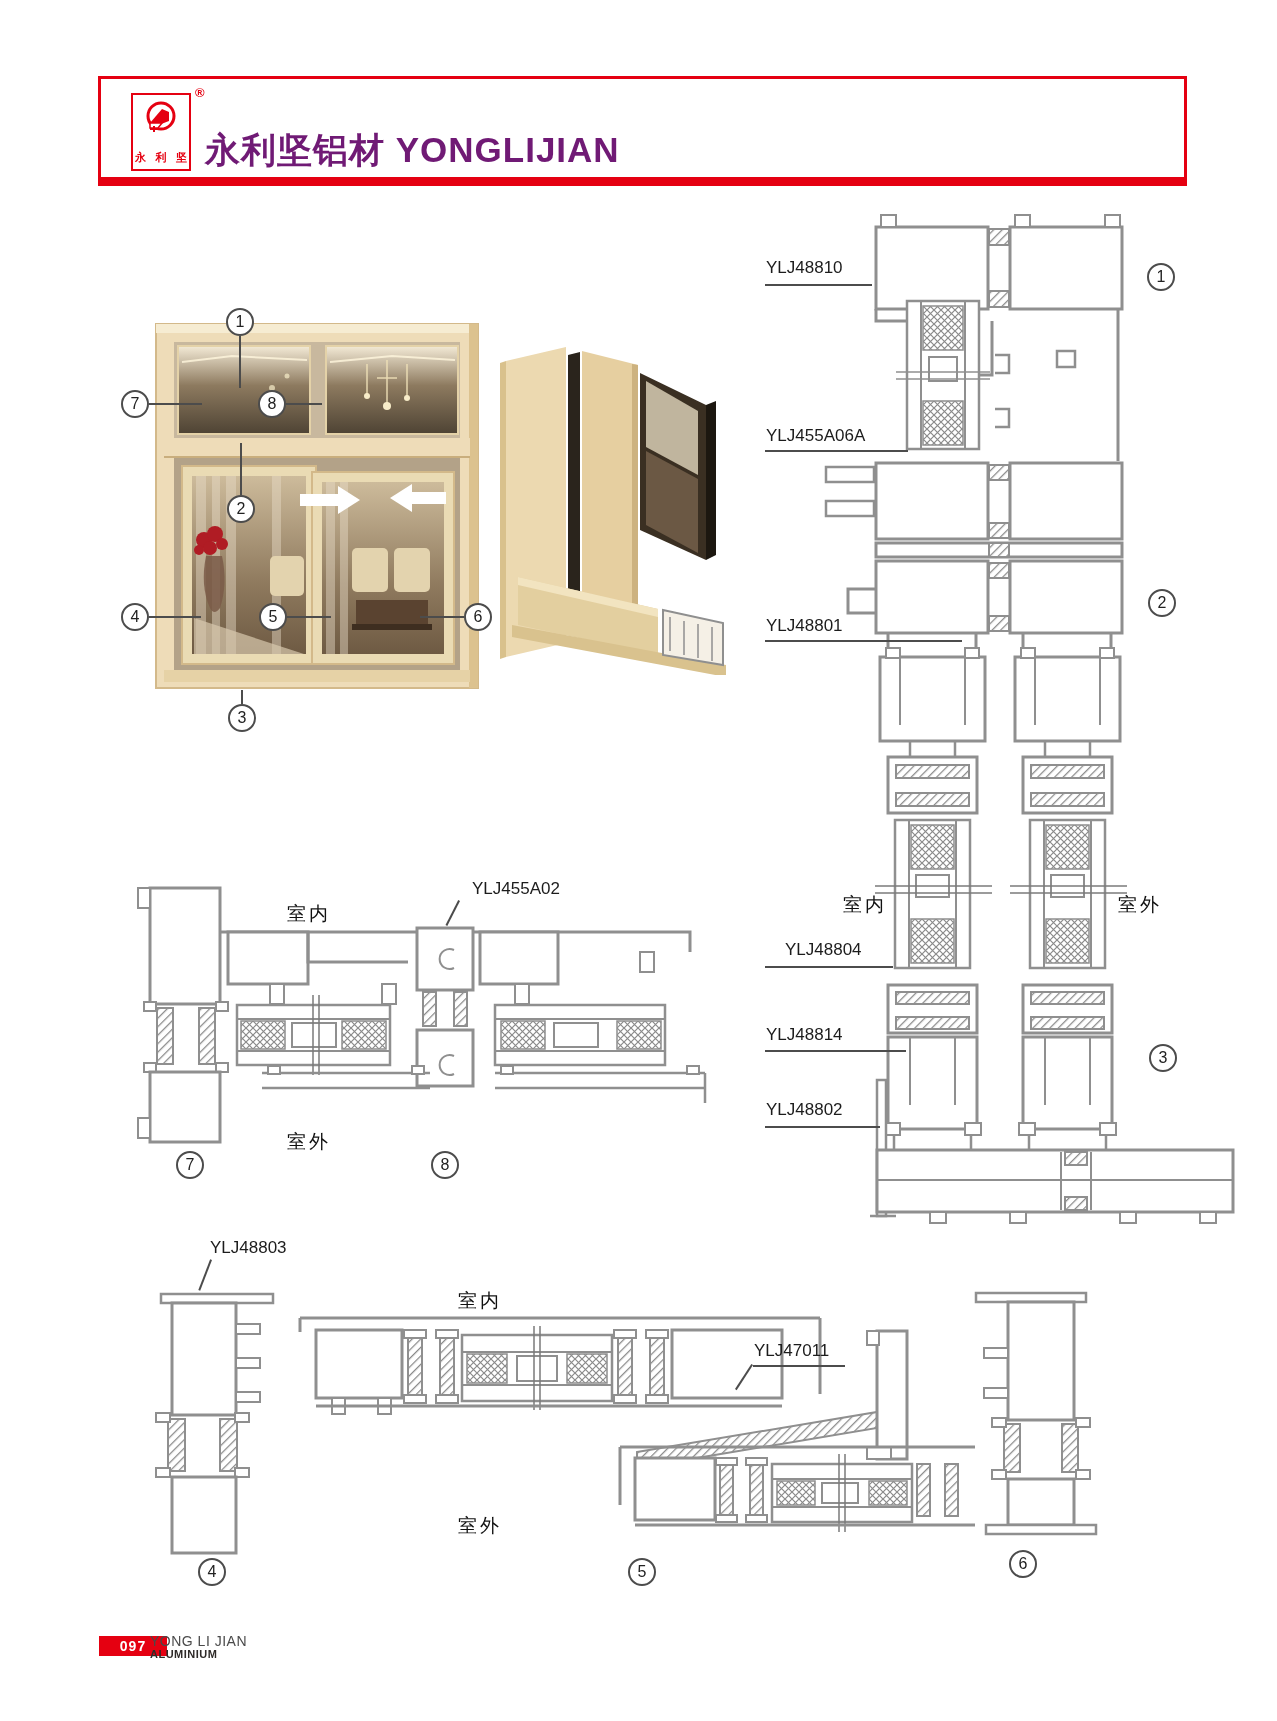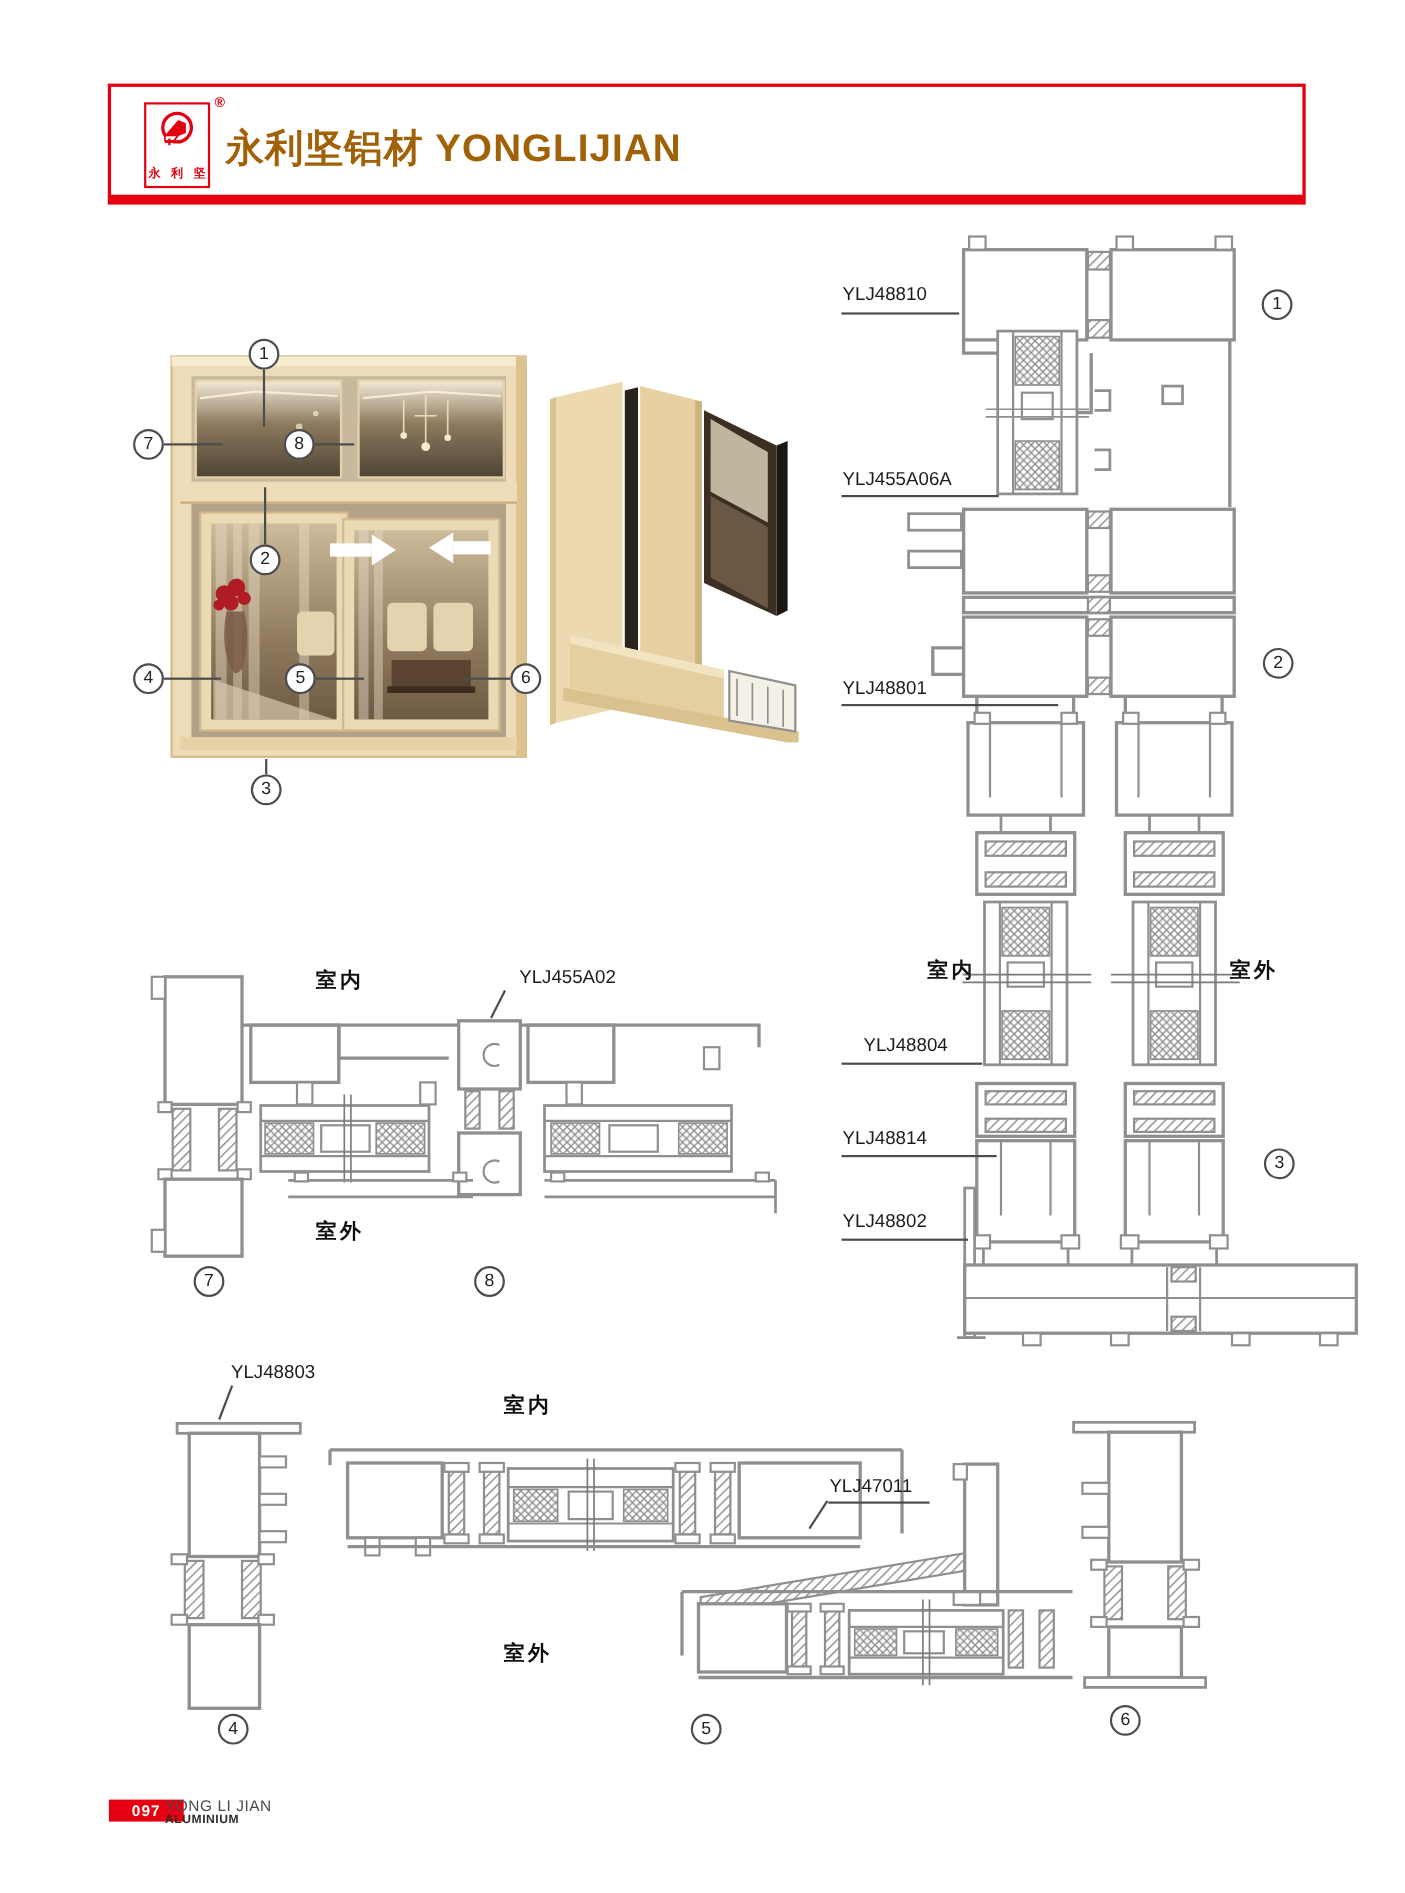--- a/index.html
+++ b/index.html
@@ -4,37 +4,37 @@
 <style>
   html,body{margin:0;padding:0;}
   body{width:1277px;height:1721px;position:relative;background:#fff;
        font-family:"Liberation Sans",sans-serif;overflow:hidden;}
   svg.draw{position:absolute;}
   .circle{position:absolute;width:28px;height:28px;box-sizing:border-box;
           border:2px solid #4c4c4c;border-radius:50%;background:#fff;
           display:flex;align-items:center;justify-content:center;
           font-size:16px;color:#222;}
   .lbl{position:absolute;font-size:17px;color:#1c1c1c;white-space:nowrap;}
-  .zone{position:absolute;font-size:19px;font-weight:bold;color:#101010;
-        white-space:nowrap;letter-spacing:3px;}
+  .zone{position:absolute;font-size:19px;font-weight:normal;color:#101010;
+        white-space:nowrap;letter-spacing:3px;margin-top:23px;}
   .lh{position:absolute;height:2px;background:#4c4c4c;}
   .lv{position:absolute;width:2px;background:#4c4c4c;}
   .slant{transform-origin:0 0;}
   
   .hdr-box{position:absolute;left:98px;top:76px;width:1089px;height:104px;
            box-sizing:border-box;border:3px solid #e50011;background:#fff;}
   .hdr-bar{position:absolute;left:98px;top:180px;width:1089px;height:6px;background:#e50011;}
   .logo-box{position:absolute;left:30px;top:14px;width:60px;height:78px;box-sizing:border-box;
             border:2px solid #e50011;display:flex;flex-direction:column;align-items:center;
             justify-content:space-between;padding:4px 2px;}
   .logo-chars{display:flex;justify-content:space-between;width:52px;
               font-size:11px;color:#e50011;font-weight:bold;}
   .regmark{position:absolute;left:94px;top:6px;font-size:13px;color:#e50011;font-weight:bold;}
-  .brand{position:absolute;left:104px;top:32px;font-size:35px;font-weight:bold;
-         color:#a16207;letter-spacing:1px;white-space:nowrap;}
+  .brand{position:absolute;left:104px;top:48px;font-size:35px;font-weight:bold;
+         color:#701a75;letter-spacing:1px;white-space:nowrap;}
   .titles{position:absolute;right:22px;top:14px;text-align:right;color:#8a8a8a;}
   .title-cn{font-size:29px;letter-spacing:1px;}
   .title-en{font-size:15.5px;margin-top:7px;}
   
   .pg-badge{position:absolute;left:99px;top:1636px;width:68px;height:20px;background:#e50011;
             color:#fff;font-weight:bold;font-size:14px;display:flex;align-items:center;
             justify-content:center;letter-spacing:1px;}
   .pg-txt{position:absolute;left:150px;top:1634px;line-height:1.05;}
   .pg-l1{font-size:14px;color:#4a4a4a;letter-spacing:.5px;}
   .pg-l2{font-size:11px;color:#2e2a28;font-weight:bold;letter-spacing:.5px;}

